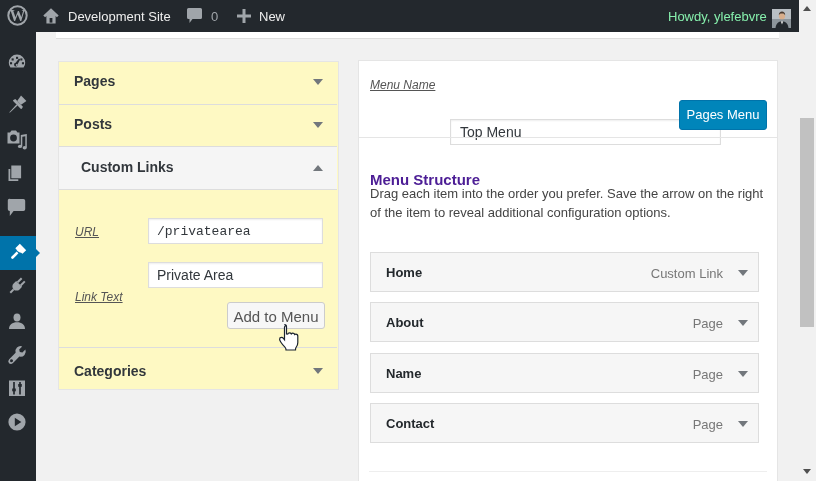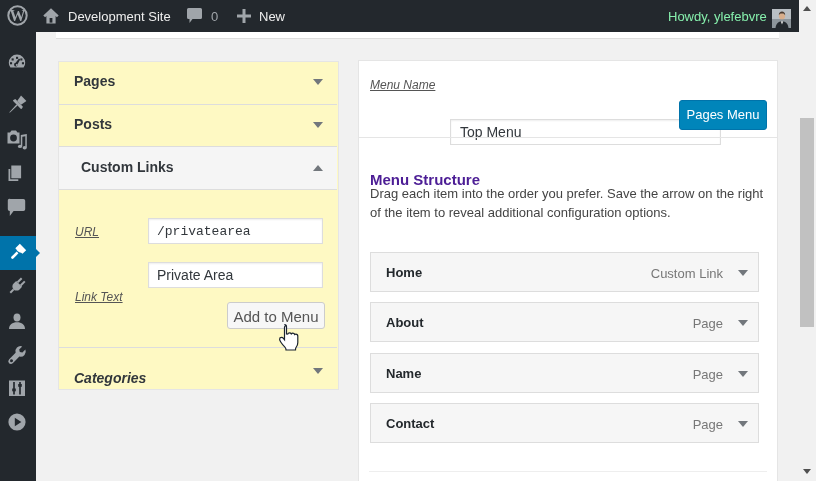--- a/index.html
+++ b/index.html
@@ -167,21 +167,21 @@
     <div class="arrow-d abs" style="left:254px; top:17px;"></div>
     <span class="abs t" style="left:15px; top:54px;">Posts</span>
     <div class="arrow-d abs" style="left:254px; top:60px;"></div>
     <span class="abs t" style="left:22px; top:97px;">Custom Links</span>
     <div class="arrow-u abs" style="left:254px; top:103px;"></div>
     <span class="field-label abs" style="left:16px; top:163px;">URL</span>
     <div class="tinput abs" style="left:89px; top:156px; width:175px; height:26px; font-family:'Liberation Mono', monospace; font-size:13px; padding:5px 0 0 8px;">/privatearea</div>
     <span class="field-label abs" style="left:16px; top:220px;margin-top:8px;">Link Text</span>
     <div class="tinput abs" style="left:89px; top:200px; width:175px; height:26px; padding:4px 0 0 8px;">Private Area</div>
     <div class="abs" style="left:168px; top:240px; width:98px; height:27px; background:#f7f7f7; border:1px solid #ccc; border-radius:3px; font-size:15px; color:#555; text-align:center; padding-top:5px;">Add to Menu</div>
-    <span class="abs t" style="left:15px; top:308px;font-style:italic;">Categories</span>
+    <span class="abs t" style="left:15px; top:301px;">Categories</span>
     <div class="arrow-d abs" style="left:254px; top:306px;"></div>
 
     <svg class="abs" style="left:218px; top:261px; z-index:5;" width="22" height="28" viewBox="0 0 22 28">
       <path d="M7.5 1.5 c1.2 0 2 0.9 2 2.2 v7.2 l1.2 0.2 c0.2 -0.8 0.9 -1.3 1.8 -1.3 c0.8 0 1.5 0.4 1.8 1.1 c0.3 -0.4 0.8 -0.7 1.5 -0.7 c0.9 0 1.6 0.5 1.9 1.3 c0.3 -0.3 0.7 -0.4 1.2 -0.4 c1.1 0 1.9 0.8 1.9 2.1 v6.2 c0 2.2 -0.6 3.4 -1.5 4.6 c-0.6 0.8 -0.8 1.4 -0.8 2.5 v0.5 h-9.5 v-0.4 c0 -1.3 -0.5 -2 -1.5 -3 c-1.1 -1.1 -2.4 -2.5 -3.6 -4.4 c-0.9 -1.4 -1.3 -2.2 -1.3 -3 c0 -1 0.8 -1.8 1.9 -1.8 c0.9 0 1.5 0.4 2.1 1.2 l0.9 1.2 v-12.2 c0 -1.3 0.9 -2.1 2 -2.1 Z" fill="#fff" stroke="#1b2430" stroke-width="1.2"></path>
     </svg>
   </div>
 
   <div class="abs" id="rpanel">
     <span class="field-label" style="left:11px; top:17px;">Menu Name</span>
     <div class="tinput" style="left:91px; top:10px; width:271px; height:26px; padding:4px 0 0 9px;margin-top:48px;">Top Menu</div>

